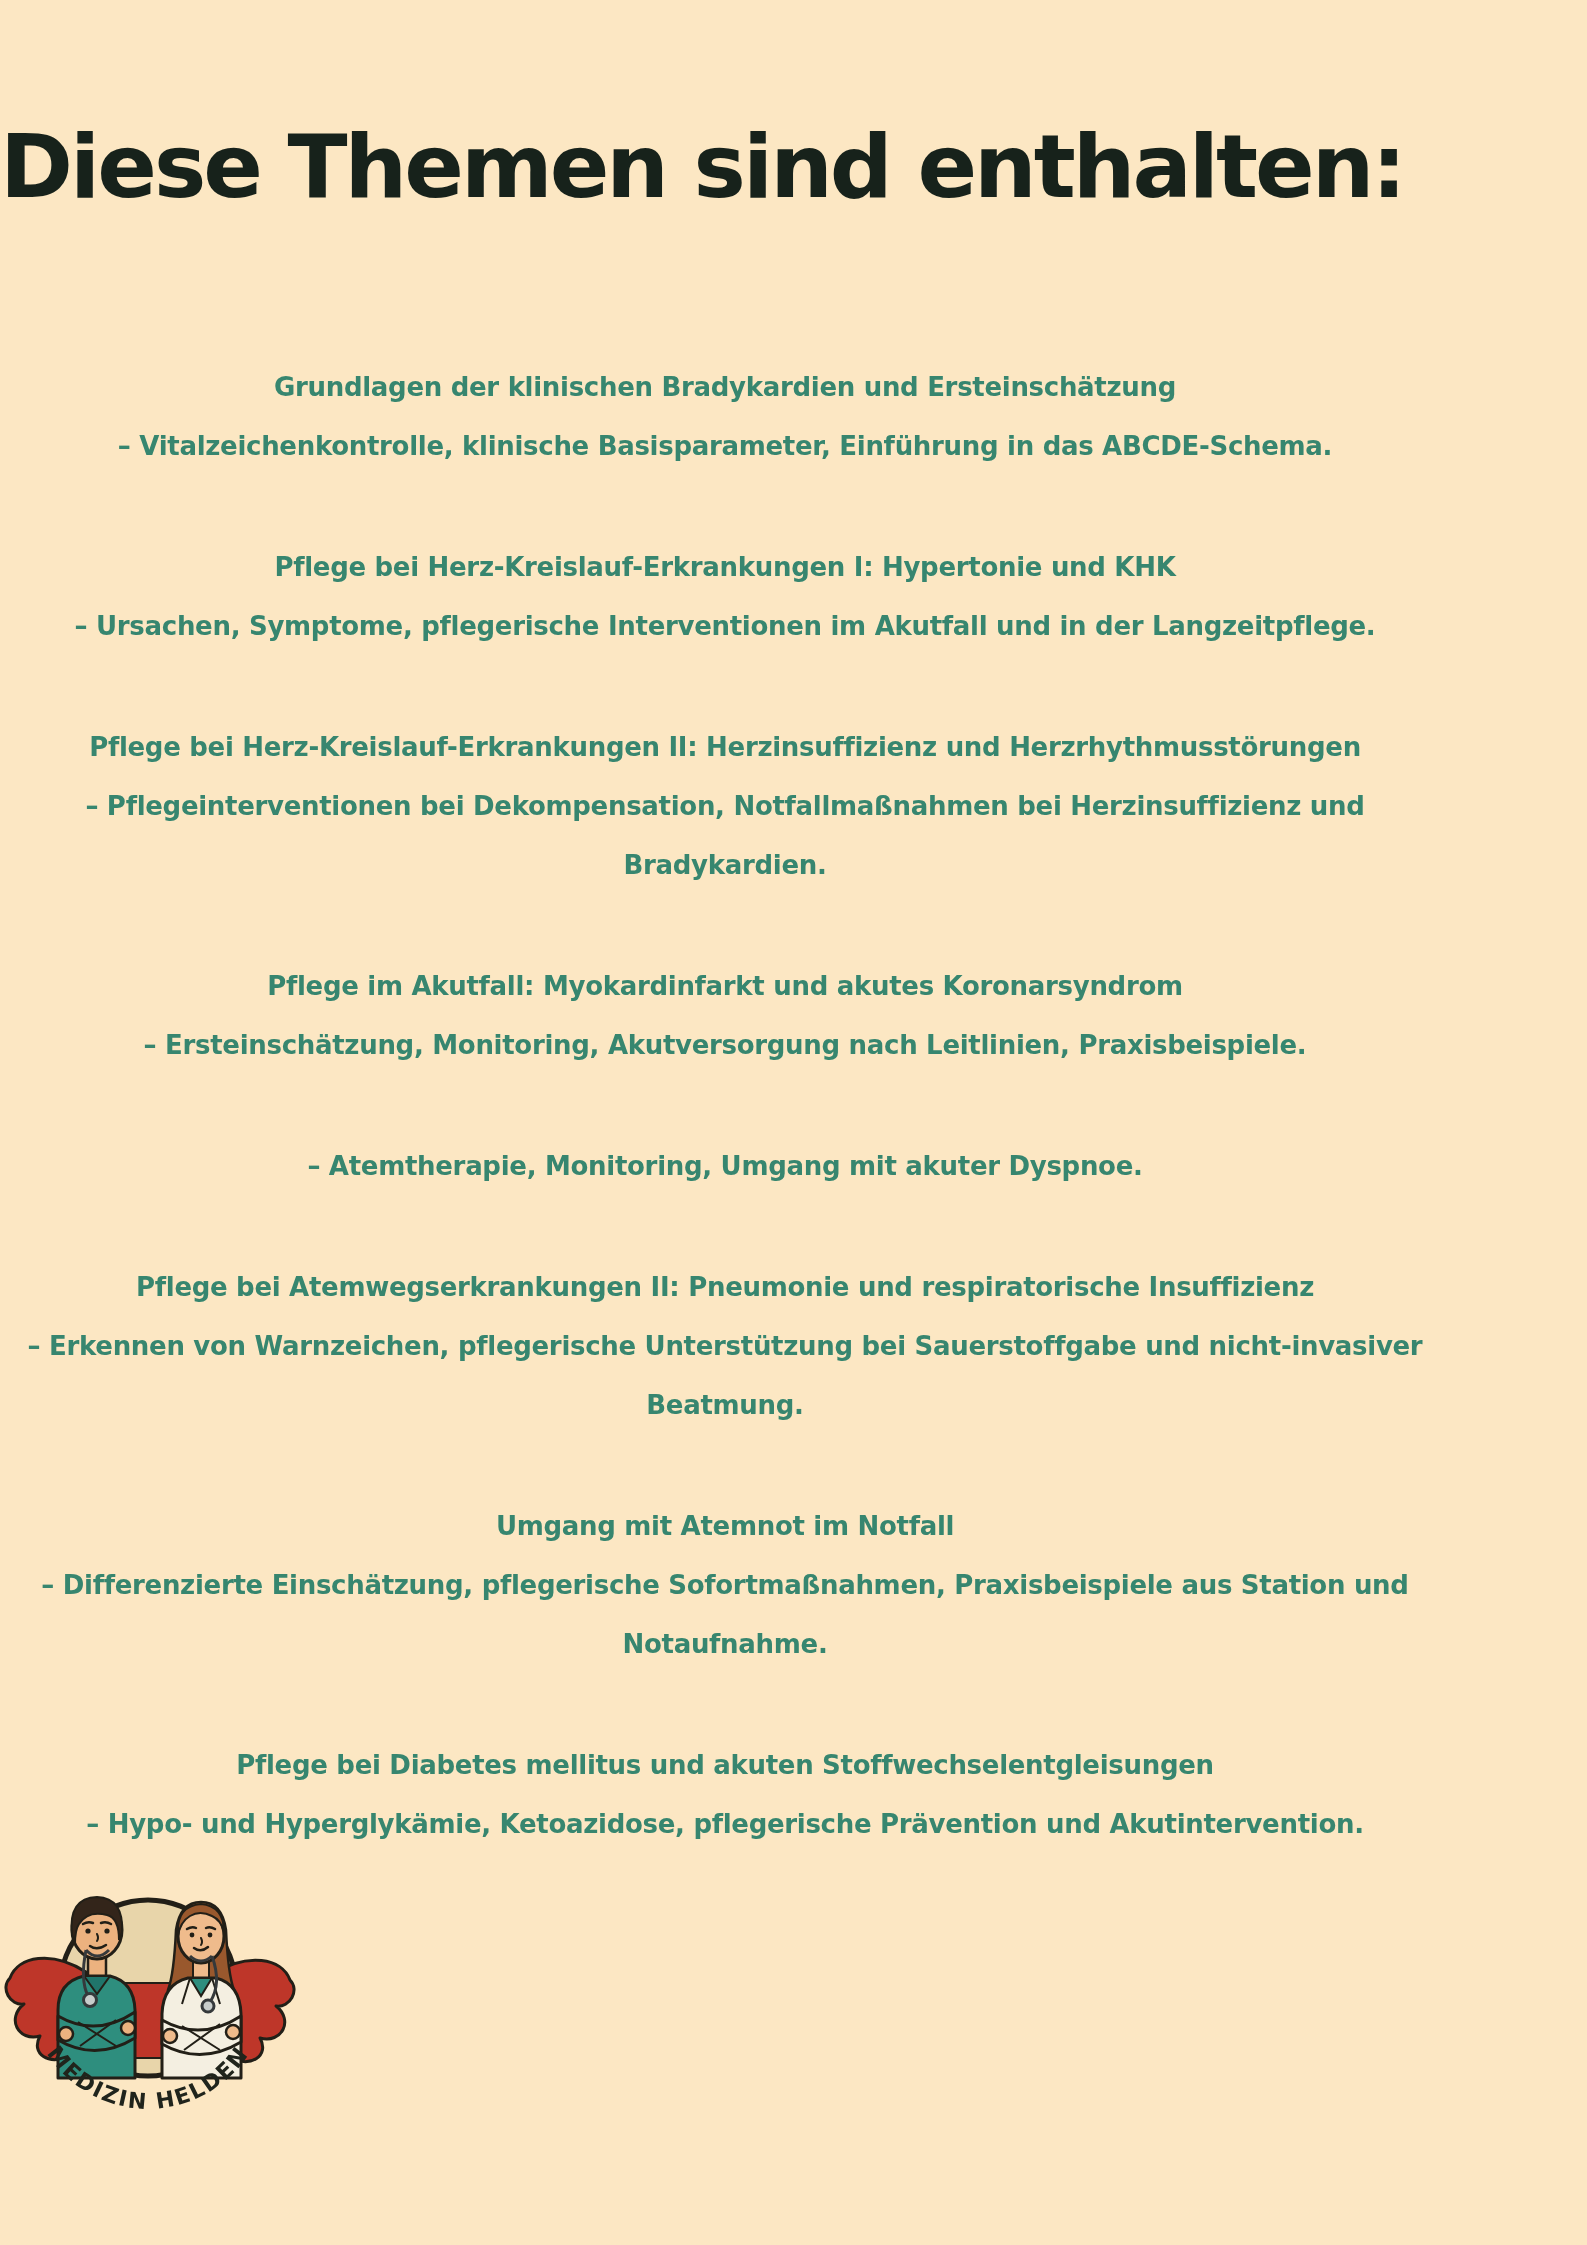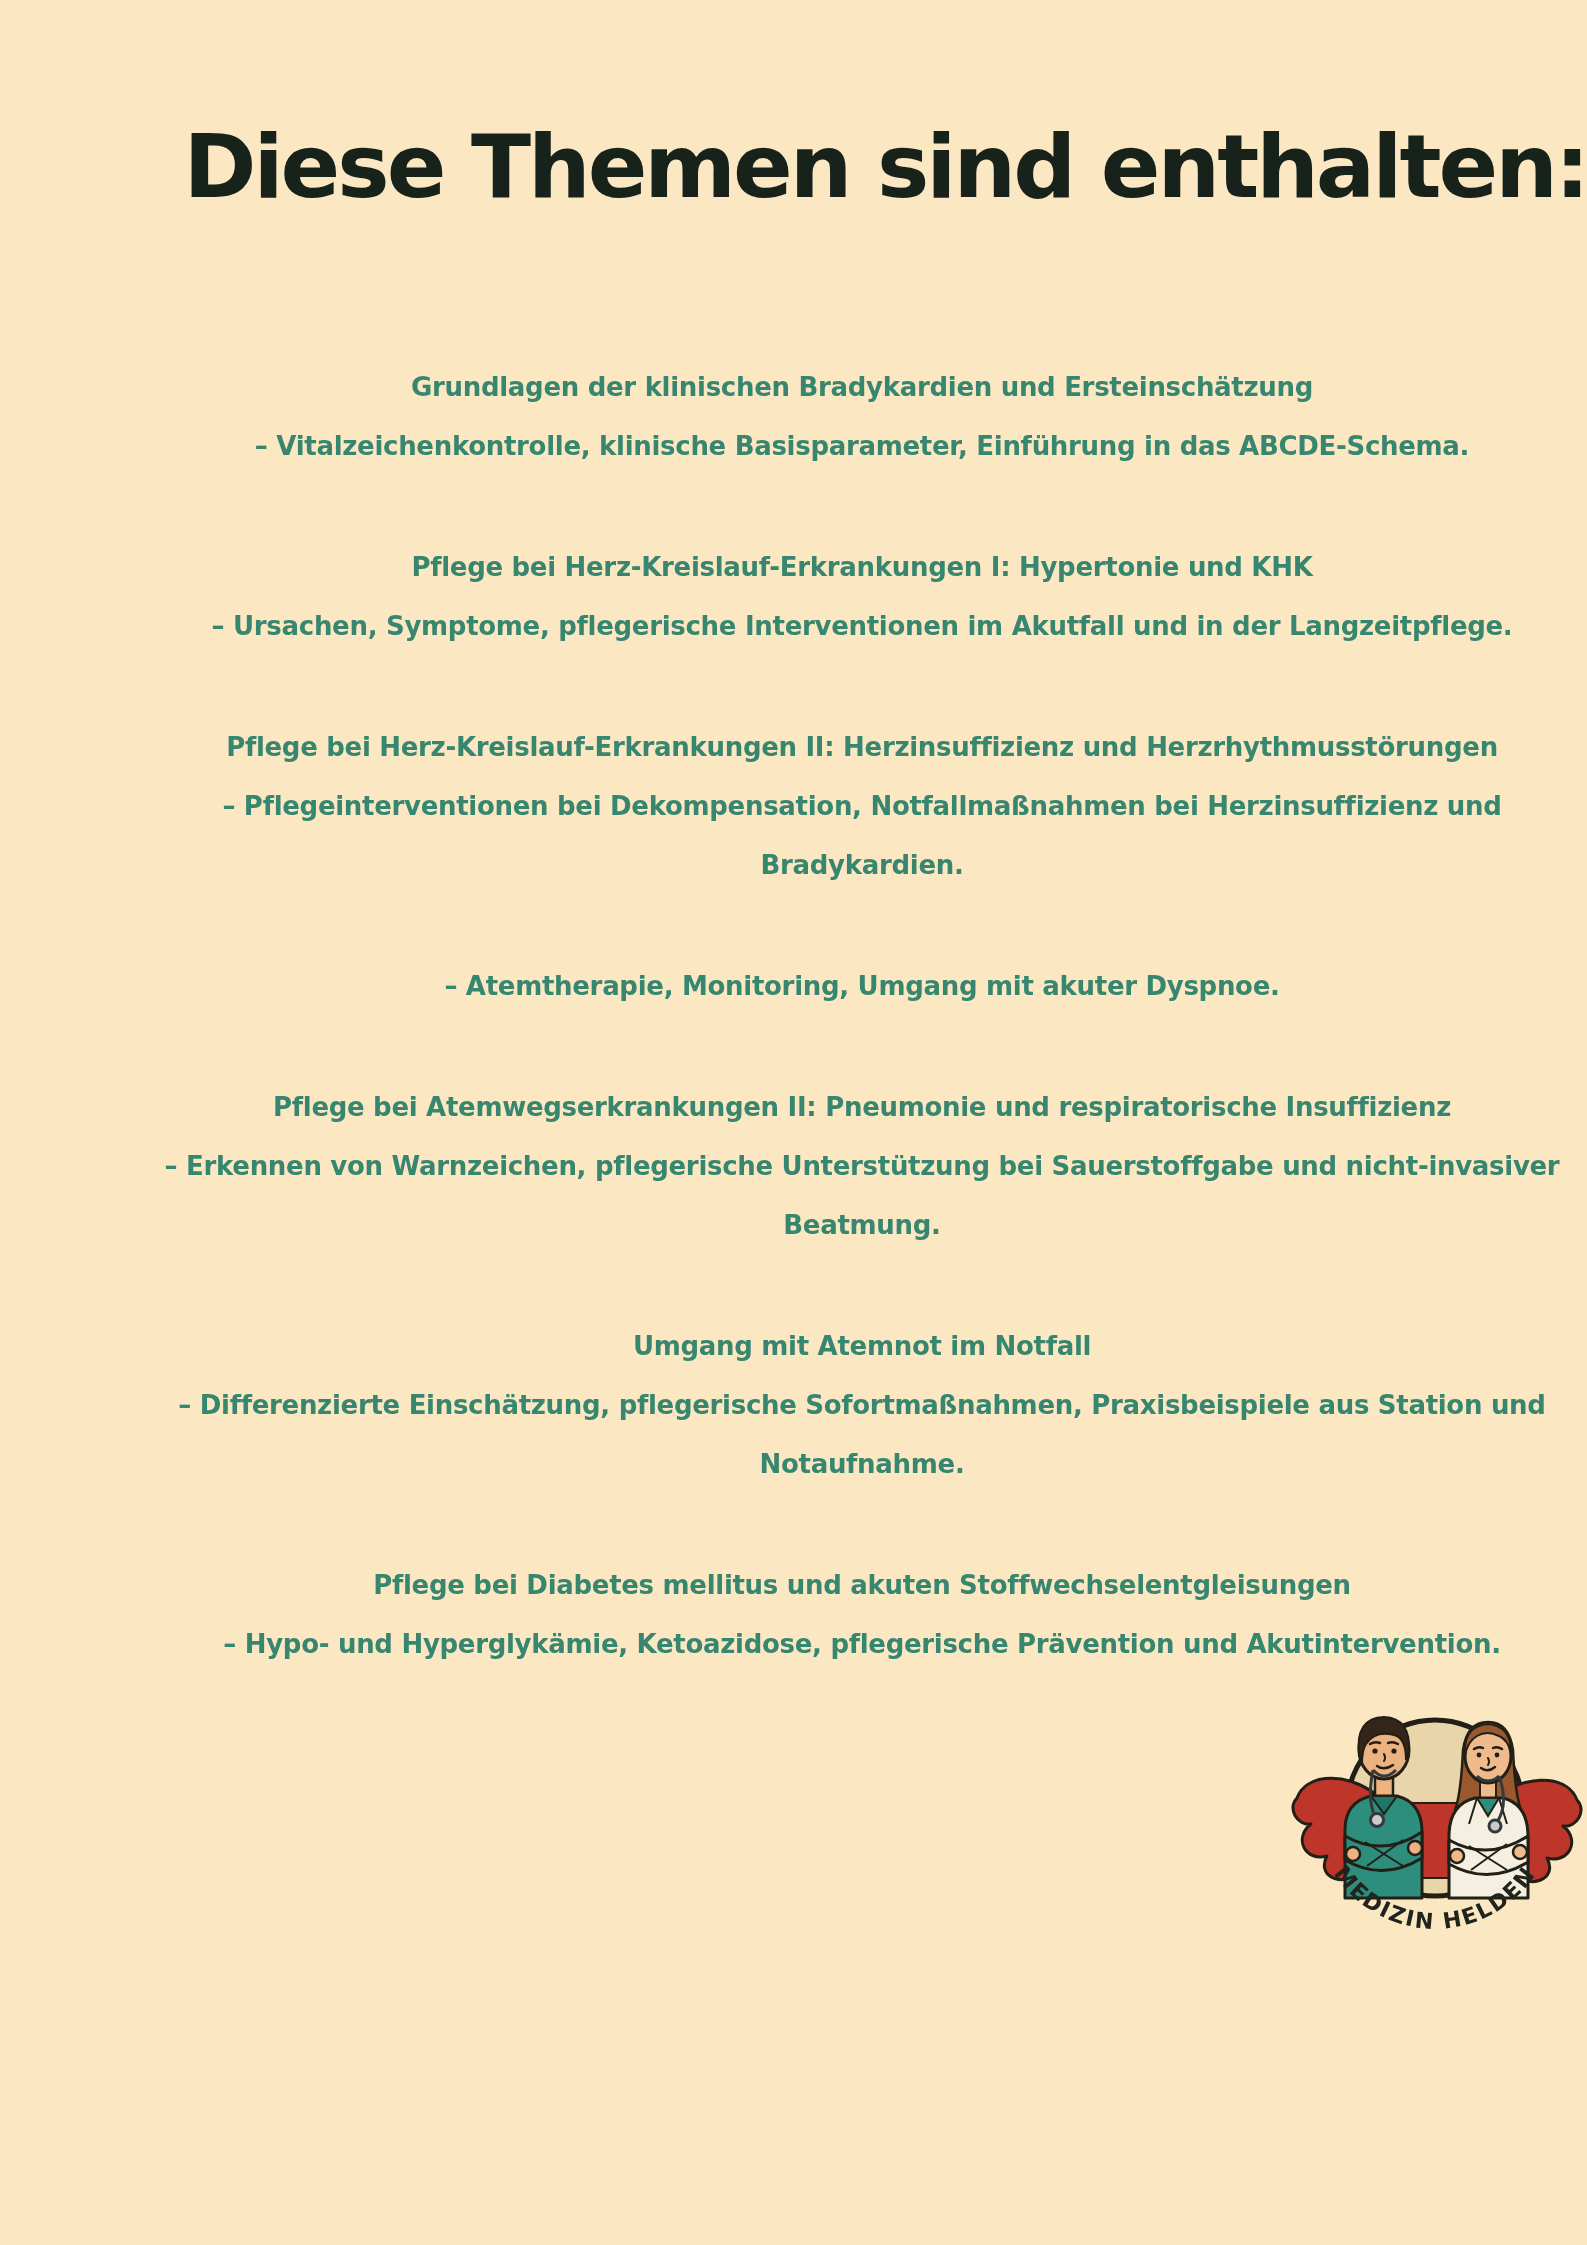--- a/index.html
+++ b/index.html
@@ -18,21 +18,21 @@
     --hair_f:#99582D;
   }
   *{margin:0;padding:0;box-sizing:border-box;}
   html,body{width:1587px;}
   body{
     height:2245px;
     background:var(--background);
     font-family:"DejaVu Sans","Liberation Sans",sans-serif;
     overflow:hidden;
   }
-  .page{width:100%;height:100%;display:flex;flex-direction:column;align-items:flex-end;}
+  .page{width:100%;height:100%;display:flex;flex-direction:column;align-items:flex-start;}
   h1.page-title{
     margin-top:112px;
     line-height:110px;
     font-size:88px;
     font-weight:bold;
     letter-spacing:-3px;
     color:var(--heading_text);
     text-align:center;
     white-space:nowrap;
   }
@@ -76,20 +76,24 @@
       <p>Grundlagen der klinischen Bradykardien und Ersteinschätzung</p>
       <p>– Vitalzeichenkontrolle, klinische Basisparameter, Einführung in das ABCDE-Schema.</p>
     </section>
     <section class="topic">
       <p>Pflege bei Herz-Kreislauf-Erkrankungen I: Hypertonie und KHK</p>
       <p>– Ursachen, Symptome, pflegerische Interventionen im Akutfall und in der Langzeitpflege.</p>
     </section>
     <section class="topic">
       <p>Pflege bei Herz-Kreislauf-Erkrankungen II: Herzinsuffizienz und Herzrhythmusstörungen</p>
       <p>– Pflegeinterventionen bei Dekompensation, Notfallmaßnahmen bei Herzinsuffizienz und Bradykardien.</p>
+    </section>
+    <section class="topic">
+      <p>Pflege im Akutfall: Myokardinfarkt und akutes Koronarsyndrom</p>
+      <p>– Ersteinschätzung, Monitoring, Akutversorgung nach Leitlinien, Praxisbeispiele.</p>
     </section>
     <section class="topic">
       <p>– Atemtherapie, Monitoring, Umgang mit akuter Dyspnoe.</p>
     </section>
     <section class="topic">
       <p>Pflege bei Atemwegserkrankungen II: Pneumonie und respiratorische Insuffizienz</p>
       <p>– Erkennen von Warnzeichen, pflegerische Unterstützung bei Sauerstoffgabe und nicht-invasiver Beatmung.</p>
     </section>
     <section class="topic">
       <p>Umgang mit Atemnot im Notfall</p>

